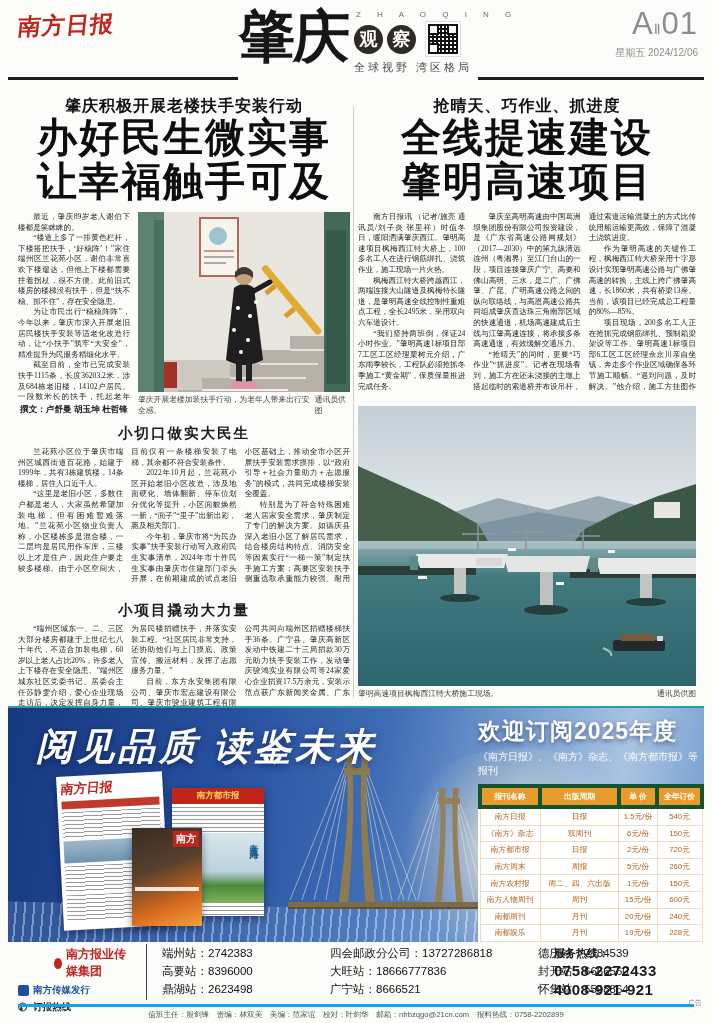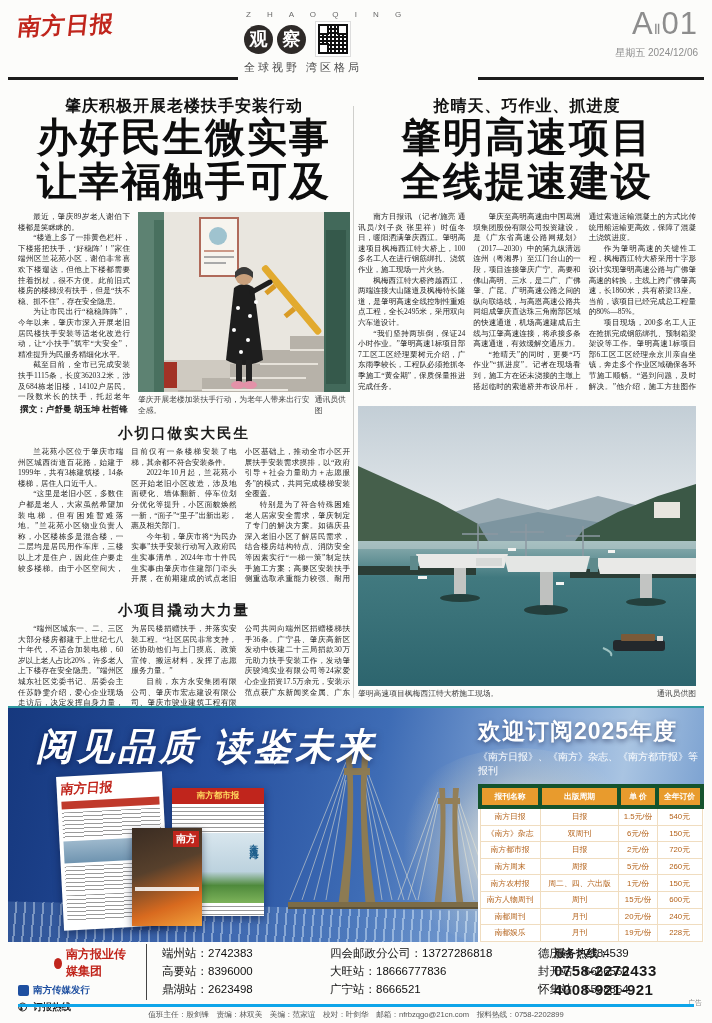--- a/index.html
+++ b/index.html
@@ -106,20 +106,21 @@
   .credits{position:absolute;left:18px;top:1004px;width:676px;border-top:3px solid #0ea5e9;padding-top:3px;
            text-align:center;font-size:7.6px;color:#555;font-family:"Liberation Sans",sans-serif;}
 </style>
 </head>
 <body>
 
 <div id="page">
 
   <div class="brand">南方日报</div>
   <div class="city-block">
+    <div class="city">肇庆</div>
     <div class="city-side">
       <div class="city-en">Z H A O Q I N G</div>
       <div class="badge-row">
         <span class="badge-circle">观</span>
         <span class="badge-circle">察</span>
         <span class="qr qr-masthead">
             <i class="fp tl"></i>
             <i class="fp tr"></i>
             <i class="fp bl"></i>
           </span>
@@ -207,22 +208,22 @@
       </div>
     <div class="sec-title">小项目撬动大力量</div>
     <div class="cols3 body-text" id="sec2-body">
         <p>“端州区城东一、二、三区大部分楼房都建于上世纪七八十年代，不适合加装电梯，60岁以上老人占比20%，许多老人上下楼存在安全隐患。”端州区城东社区党委书记、居委会主任苏静雯介绍，爱心企业现场走访后，决定发挥自身力量，为居民楼捐赠扶手，并落实安装工程。“社区居民非常支持，还协助他们与上门摸底、政策宣传、搬运材料，发挥了志愿服务力量。”</p>
         <p>目前，东方永安集团有限公司、肇庆市宏志建设有限公司、肇庆市骏业建筑工程有限公司共同向端州区捐赠楼梯扶手36条。广宁县、肇庆高新区发动中铁建二十三局捐款30万元助力扶手安装工作，发动肇庆骏鸿实业有限公司等24家爱心企业捐资17.5万余元，安装示范点获广东新闻奖金属、广东嘉盛建设工程材料捐赠和免费安装支持。</p>
       </div>
   </div>
 
   <div class="article" id="right-article">
     <div class="kicker">抢晴天、巧作业、抓进度</div>
+    <div class="headline">全线提速建设</div>
     <div class="headline">肇明高速项目</div>
-    <div class="headline">全线提速建设</div>
     <div class="cols3 body-text" id="right-body">
         <p>南方日报讯 （记者/施亮 通讯员/刘子炎 张里祥）时值冬日，暖阳洒满肇庆西江。肇明高速项目枫梅西江特大桥上，100多名工人在进行钢筋绑扎、浇筑作业，施工现场一片火热。</p>
         <p>枫梅西江特大桥跨越西江，两端连接大山隧道及枫梅特长隧道，是肇明高速全线控制性重难点工程，全长2495米，采用双向六车道设计。</p>
         <p>“我们坚持两班倒，保证24小时作业。”肇明高速1标项目部7工区工区经理栗树元介绍，广东雨季较长，工程队必须抢抓冬季施工“黄金期”，保质保量推进完成任务。</p>
         <p>肇庆至高明高速由中国葛洲坝集团股份有限公司投资建设，是《广东省高速公路网规划》（2017—2030）中的第九纵清远连州（粤湘界）至江门台山的一段，项目连接肇庆广宁、高要和佛山高明、三水，是二广、广佛肇、广昆、广明高速公路之间的纵向联络线，与高恩高速公路共同组成肇庆直达珠三角南部区域的快速通道，机场高速建成后主线与江肇高速连接，将承接多条高速通道，有效缓解交通压力。</p>
         <p>“抢晴天”的同时，更要“巧作业”“抓进度”。记者在现场看到，施工方在还未浇接的主墩上搭起临时的索道桥并布设吊杆，通过索道运输混凝土的方式比传统用船运输更高效，保障了混凝土浇筑进度。</p>
         <p>作为肇明高速的关键性工程，枫梅西江特大桥采用十字形设计实现肇明高速公路与广佛肇高速的转换，主线上跨广佛肇高速，长1860米，共有桥梁13座。当前，该项目已经完成总工程量的80%—85%。</p>
         <p>项目现场，200多名工人正在抢抓完成钢筋绑扎、预制箱梁架设等工作。肇明高速1标项目部6工区工区经理佘京川亲自坐镇，奔走多个作业区域确保各环节施工顺畅。“遇到问题，及时解决。”他介绍，施工方挂图作战，倒排工期，对表推进，将项目大目标切分为每日小目标，盯紧序时进度完成日任务。每晚7时，该工区都会召开简单的碰头会，各队伍汇报工作，提出施工问题，大家共商协调解决。</p>
       </div>
     <div id="right-photo">

